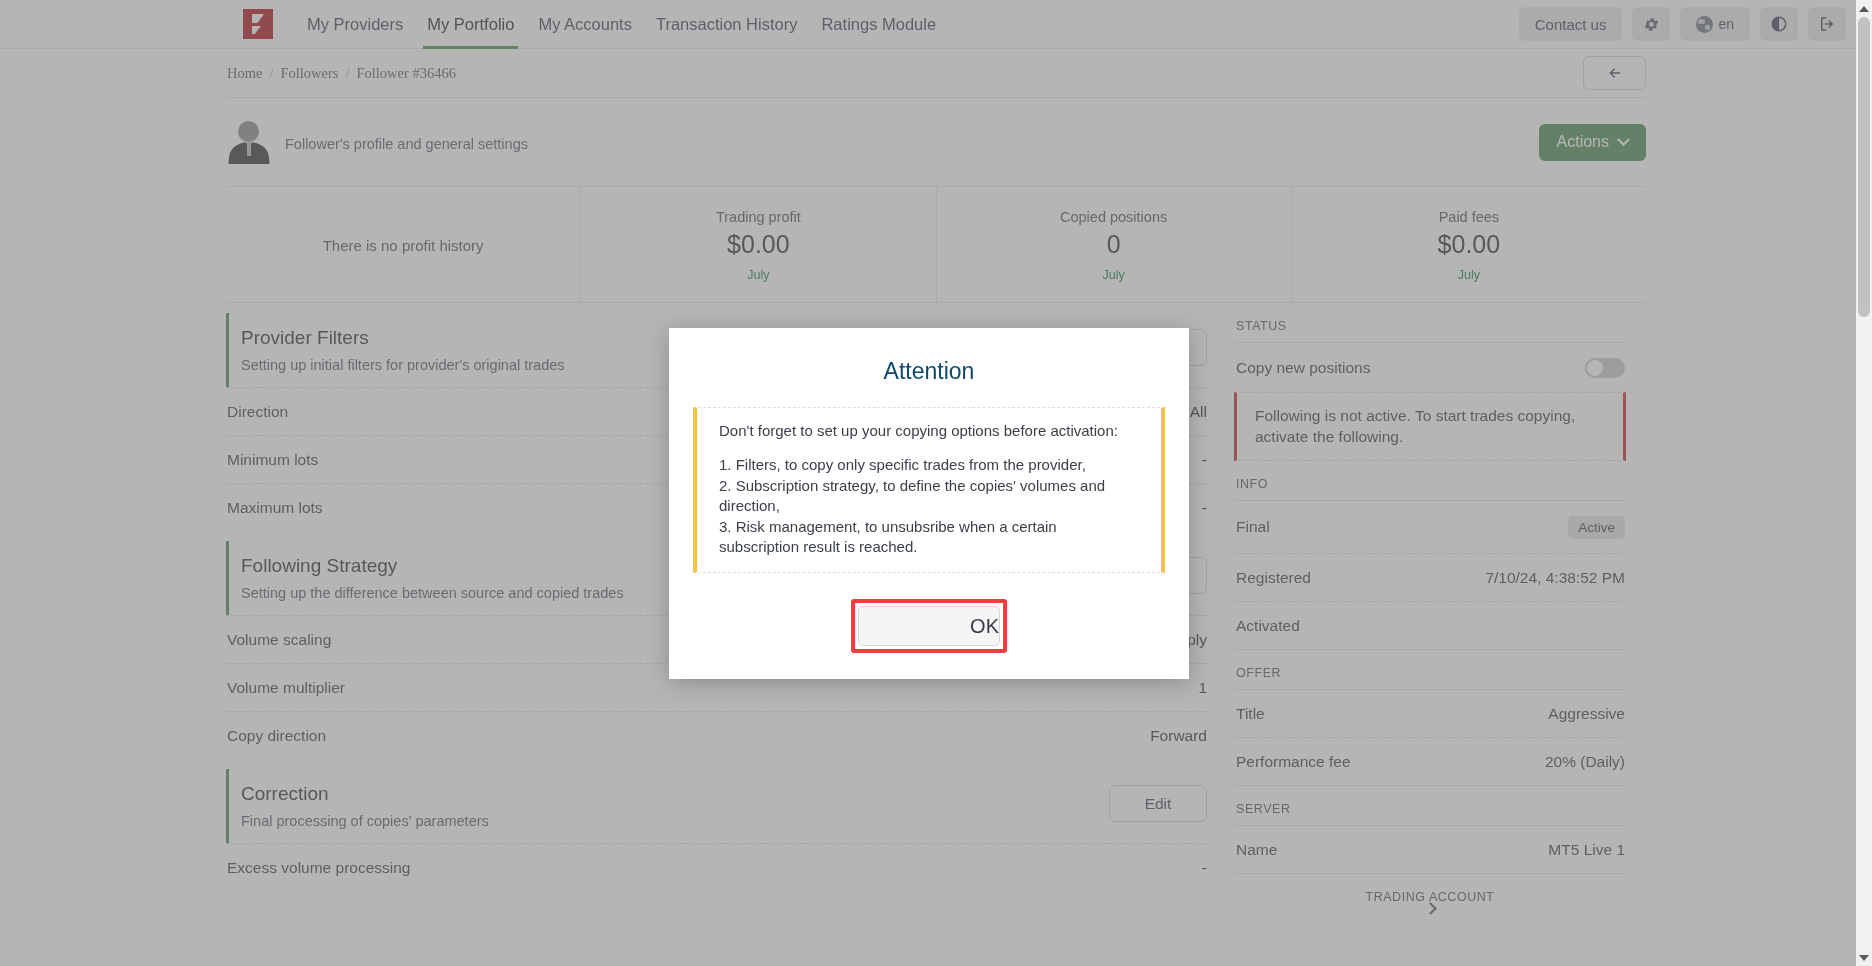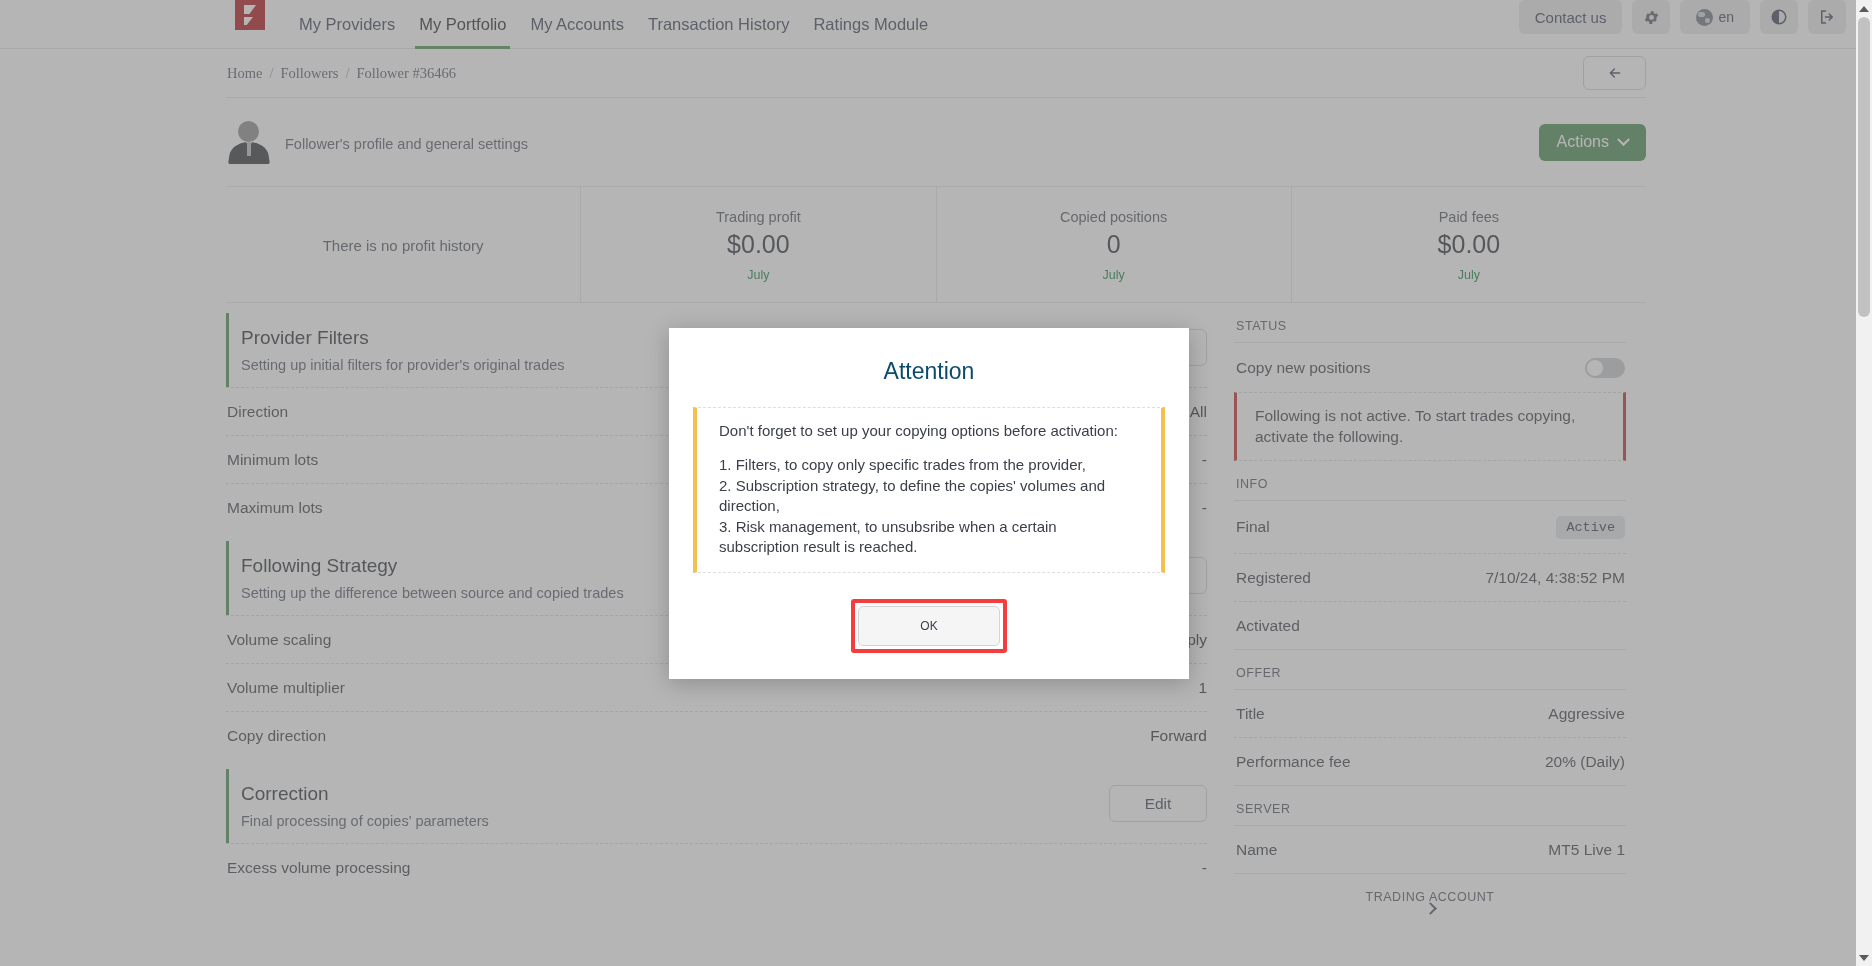--- a/index.html
+++ b/index.html
@@ -20,22 +20,22 @@
     background: rgba(120,120,120,0.55);
     z-index: 50;
   }
 
   
   .topnav {
     position: relative;
     height: 49px;
     background: #ffffff;
     border-bottom: 1px solid #e3e3e3;
-    display: flex; align-items: flex-start;
-    padding: 0 26px 0 4px;
+    display: flex; align-items: center;
+    padding: 0 26px 0 12px;
   }
   .logo {
     width: 30px; height: 30px; margin-left: 231px;
     background: #b31217;
     position: relative; flex: none;
     display: inline-block;
   }
   .logo:before {
     content: ""; position: absolute;
     left: 9px; top: 5px; width: 12px; height: 9px;
@@ -193,21 +193,21 @@
   .aside-div { height:1px; background:#e3e3e3; }
   .aside-kv {
     display:flex; align-items:center; justify-content: space-between;
     padding: 15px 1px 14px 2px;
     font-size: 15.5px; color: #3a3f48;
     border-top: 1px dashed #d8dadd;
   }
   .aside-kv.no-dash { border-top: none; }
   .badge {
     background: #e3e4e7; color: #3a3f48; border-radius: 5px;
-    font-size: 13.5px; padding: 4px 10px; font-family: Liberation Mono, monospace;
+    font-size: 13.5px; padding: 4px 10px;
   }
   .toggle {
     width: 40px; height: 20px; border-radius: 11px;
     background: #c6c9cd; position: relative; cursor: pointer;
   }
   .toggle:after {
     content:""; position:absolute; left:2px; top:2px;
     width:16px; height:16px; border-radius:50%; background:#fff;
   }
   .alert-danger {
@@ -252,22 +252,23 @@
   .modal-msg p + p { margin-top: 14px; }
   .modal-foot { display:flex; justify-content:center; padding-top: 26px; }
   .ok-highlight {
     border: 4px solid #f43e3e; border-radius: 3px;
     padding: 3px;
     display: inline-block;
   }
   .ok-btn {
     width: 142px; height: 40px;
     background: #f5f5f5; border: 1px solid #d3d5d8; border-radius: 5px;
-    font-size: 12px; color: #3a3f48; cursor: pointer;
+    font-size: 20px; color: #3a3f48; cursor: pointer;
     font-family: "Liberation Sans", sans-serif;
+    text-align: right;
   }
 
   
   .scrollbar {
     position:absolute; right:0; top:0; width: 16px; height: 966px;
     background: #f1f1f1; z-index: 70;
   }
   .scroll-up, .scroll-dn {
     width: 16px; height: 17px; display:flex; align-items:center; justify-content:center;
     background:#f1f1f1; cursor:pointer;

